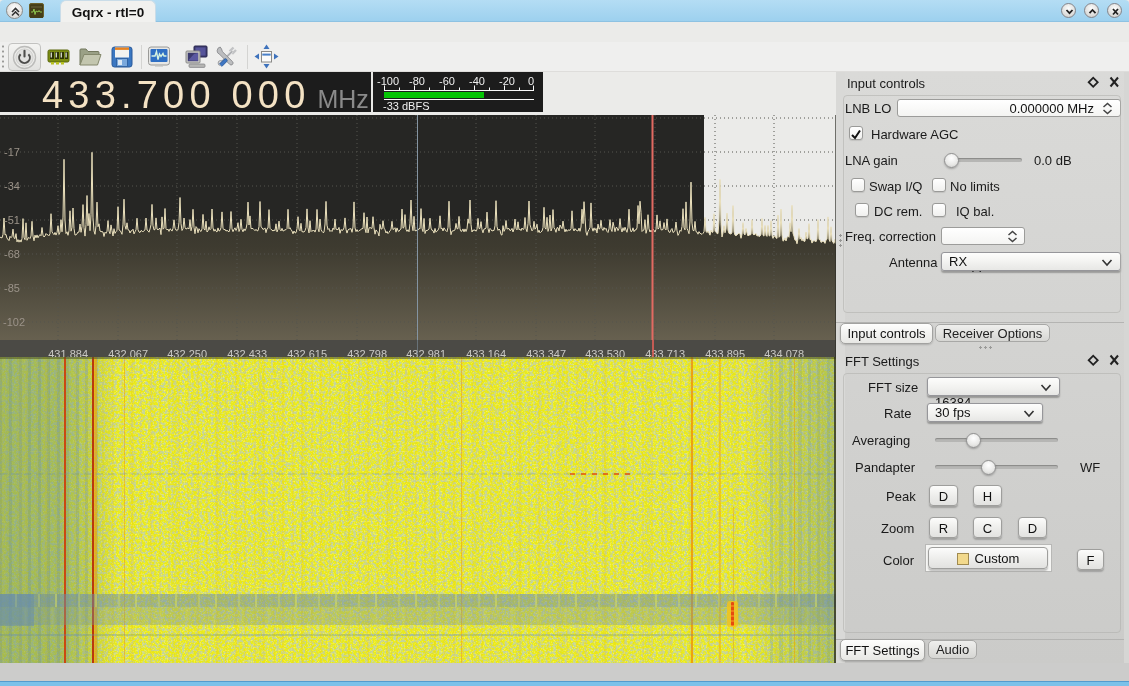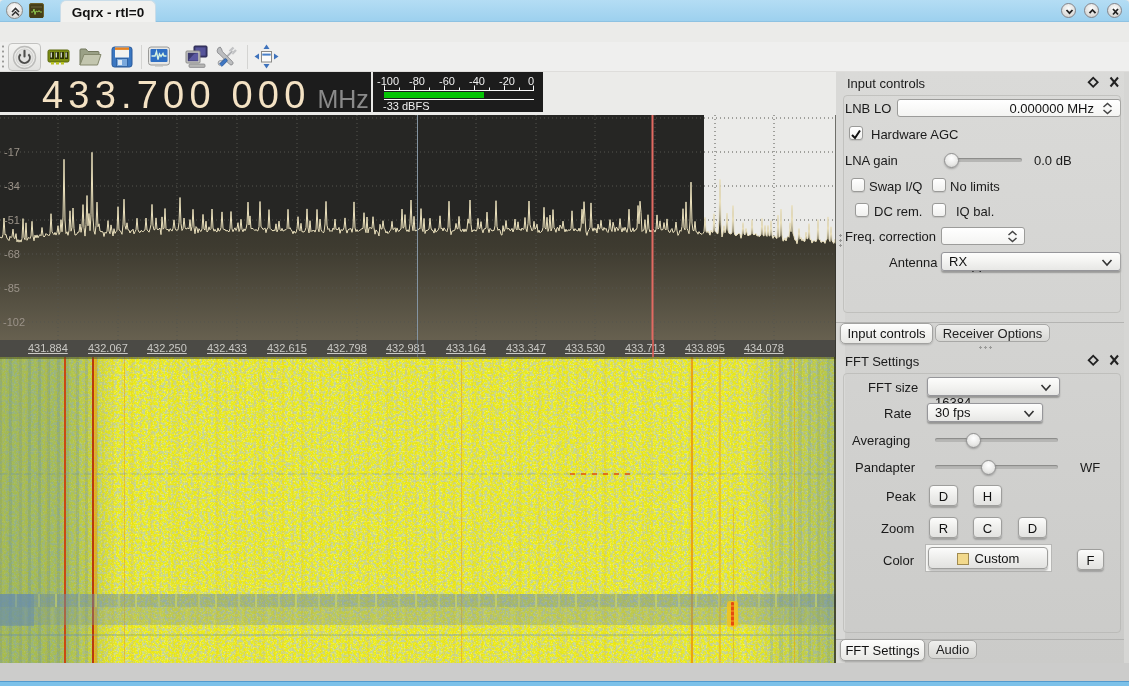--- a/index.html
+++ b/index.html
@@ -26,21 +26,21 @@
 
 #freq{left:0;top:72px;width:543px;height:40px;background:#1c1c1c;color:#f4e2c4;}
 #freqtext{position:absolute;left:42px;top:2px;font-size:38px;letter-spacing:5.2px;white-space:pre;}
 #freqmhz{font-size:25px;color:#8a8a8a;letter-spacing:0px;}
 #fsep{position:absolute;left:371px;top:0;width:2px;height:40px;background:#e8e8e6;}
 #meter{position:absolute;left:373px;top:0;width:170px;height:40px;}
 #meter text{font-family:"Liberation Sans",sans-serif;}
 
 #spectrum{left:0;top:115px;width:704px;height:225px;background:#262624;}
 #xlabels{left:0;top:340px;width:836px;height:17px;background:#4b4a45;color:#cac9c5;font-size:11px;}
-#xlabels span{position:absolute;top:2px;width:60px;margin-left:-30px;text-align:left;text-decoration:underline;}
+#xlabels span{position:absolute;top:8px;width:60px;margin-left:-30px;text-align:right;text-decoration:underline;}
 
 #wfall{left:0;top:357px;width:836px;height:306px;background:#e7ea28;overflow:hidden;}
 .wf{position:absolute;}
 
 #vsplit{left:836px;top:72px;width:9px;height:591px;background:#d9d9d7;}
 #dockcol{left:845px;top:72px;width:279px;height:591px;background:linear-gradient(#dadad8,#cbcbc9);}
 #rborder{left:1124px;top:72px;width:5px;height:609px;background:#d6d6d4;}
 .dockhdr{position:absolute;font-size:13px;color:#1a1a1a;}
 .dlabel{position:absolute;font-size:13px;color:#1a1a1a;}
 .dfield{position:absolute;background:linear-gradient(#ffffff,#f4f4f2);border:1px solid #9c9c9a;border-radius:3px;font-size:13px;color:#111;}

